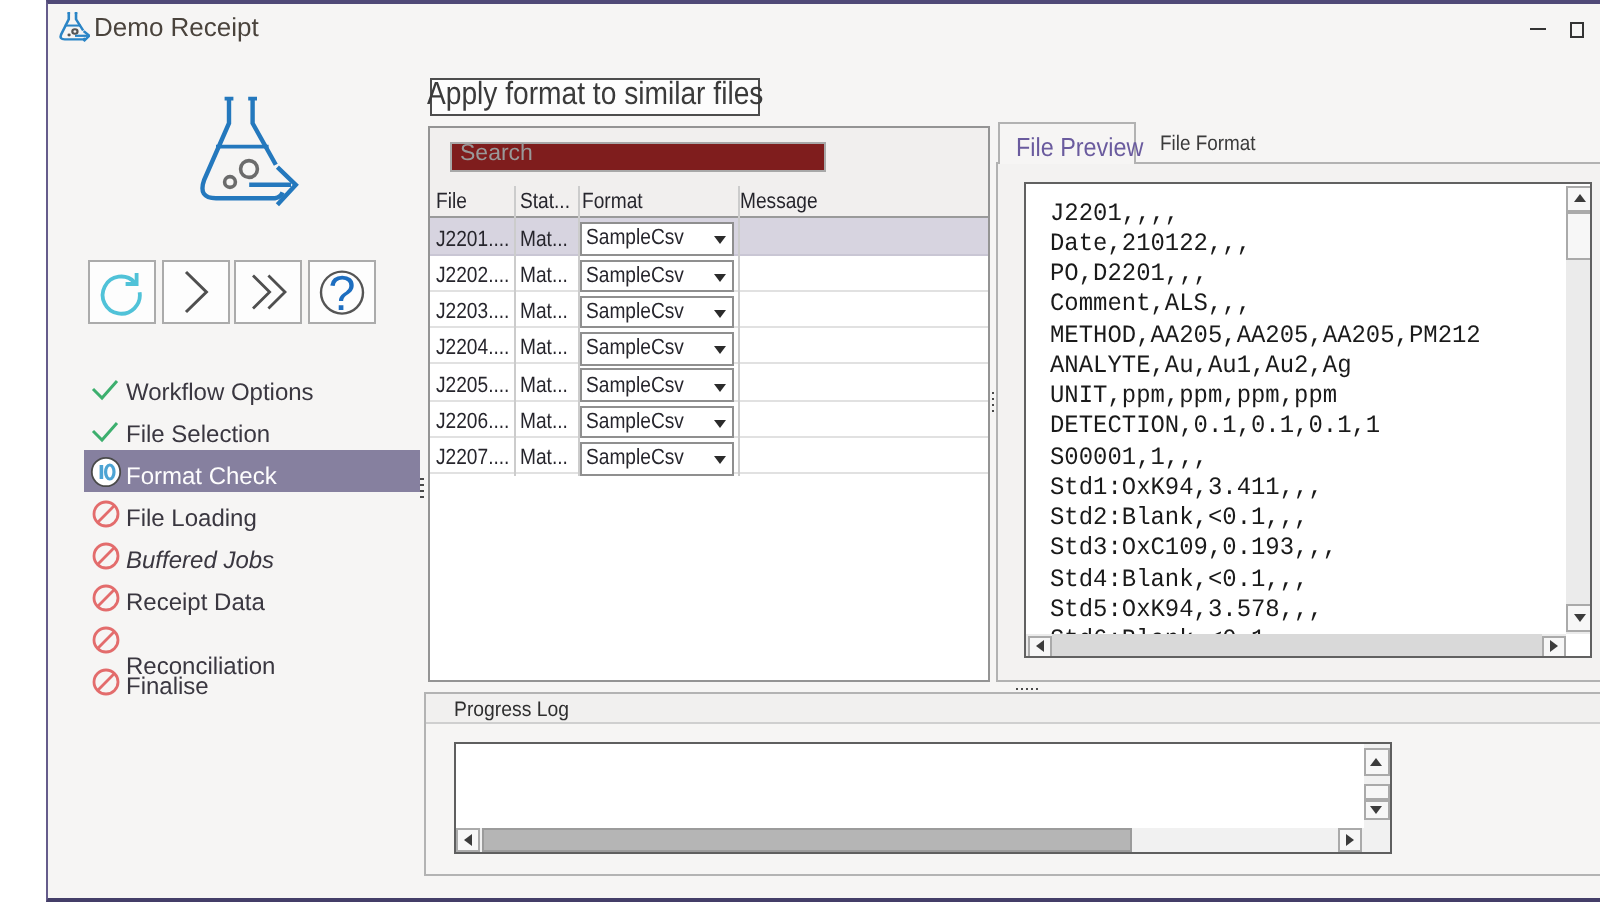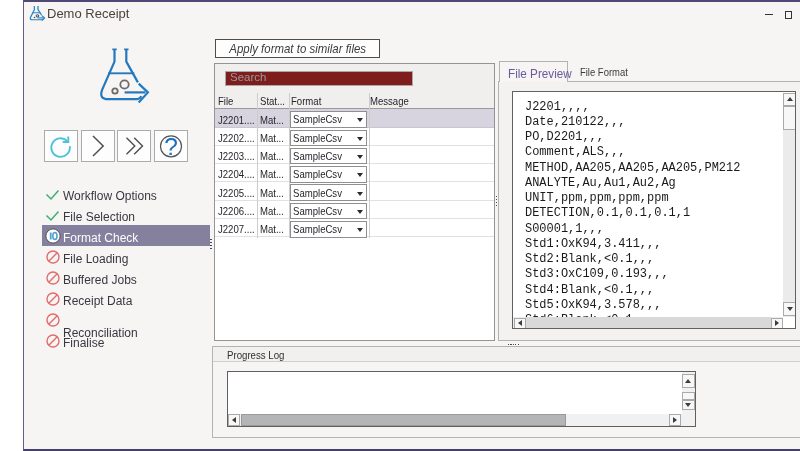--- a/index.html
+++ b/index.html
@@ -99,41 +99,41 @@
 
   <svg class="abs" style="left:22.5px;top:250px" width="14" height="14" viewBox="0 0 14 14">
       <circle cx="7" cy="7" r="6" fill="none" stroke="#e36c6c" stroke-width="1.4"></circle>
       <path d="M2.8 11.2 L11.2 2.8" stroke="#e36c6c" stroke-width="1.4"></path>
     </svg>
   <div class="menuitem" style="top:251.6px;">File Loading</div>
   <svg class="abs" style="left:22.5px;top:271px" width="14" height="14" viewBox="0 0 14 14">
       <circle cx="7" cy="7" r="6" fill="none" stroke="#e36c6c" stroke-width="1.4"></circle>
       <path d="M2.8 11.2 L11.2 2.8" stroke="#e36c6c" stroke-width="1.4"></path>
     </svg>
-  <div class="menuitem" style="top:272.6px;">Buffered Jobs</div>
+  <div class="menuitem" style="top:272.6px;font-style:italic;">Buffered Jobs</div>
   <svg class="abs" style="left:22.5px;top:292px" width="14" height="14" viewBox="0 0 14 14">
       <circle cx="7" cy="7" r="6" fill="none" stroke="#e36c6c" stroke-width="1.4"></circle>
       <path d="M2.8 11.2 L11.2 2.8" stroke="#e36c6c" stroke-width="1.4"></path>
     </svg>
   <div class="menuitem" style="top:293.6px;">Receipt Data</div>
   <svg class="abs" style="left:22.5px;top:313px" width="14" height="14" viewBox="0 0 14 14">
       <circle cx="7" cy="7" r="6" fill="none" stroke="#e36c6c" stroke-width="1.4"></circle>
       <path d="M2.8 11.2 L11.2 2.8" stroke="#e36c6c" stroke-width="1.4"></path>
     </svg>
   <div class="menuitem" style="top:326px;text-align:center;">Reconciliation</div>
   <svg class="abs" style="left:22.5px;top:334px" width="14" height="14" viewBox="0 0 14 14">
       <circle cx="7" cy="7" r="6" fill="none" stroke="#e36c6c" stroke-width="1.4"></circle>
       <path d="M2.8 11.2 L11.2 2.8" stroke="#e36c6c" stroke-width="1.4"></path>
     </svg>
   <div class="menuitem" style="top:335.6px;">Finalise</div>
 
   <div class="abs" style="left:187px;top:239px;width:1.5px;height:12px;background:repeating-linear-gradient(#4a4a4a 0 1px,transparent 1px 3px);"></div>
   <div class="abs" style="left:472.5px;top:196px;width:1.5px;height:12px;background:repeating-linear-gradient(#4a4a4a 0 1px,transparent 1px 3px);"></div>
 
-  <div class="btn" style="left:192px;top:38.5px;width:165px;height:19.5px;font-size:13px;font-style:italic;">
+  <div class="btn" style="left:192px;top:38.5px;width:165px;height:19.5px;font-size:16px;">
       <span class="sx" style="transform:scaleX(0.88);transform-origin:50% 50%;">Apply format to similar files</span>
     </div>
 
   <div class="abs" style="left:190.5px;top:63px;width:281px;height:278px;border:1px solid #949494;background:#fff;box-sizing:border-box;">
     <div class="abs" style="left:0;top:0;width:279px;height:29px;background:#f1efee;"></div>
     <div class="abs" style="left:10.5px;top:7px;width:188px;height:14.5px;border:1px solid #a8a8a8;background:#7f1d1d;box-sizing:border-box;">
       <div style="position:absolute;left:4px;top:-1px;font-size:11.5px;color:#999;line-height:13px;">Search</div>
     </div>
 
     <div class="abs" style="left:0;top:29px;width:279px;height:16.3px;background:#f1efee;border-bottom:1px solid #9a9a9a;box-sizing:border-box;"></div>

